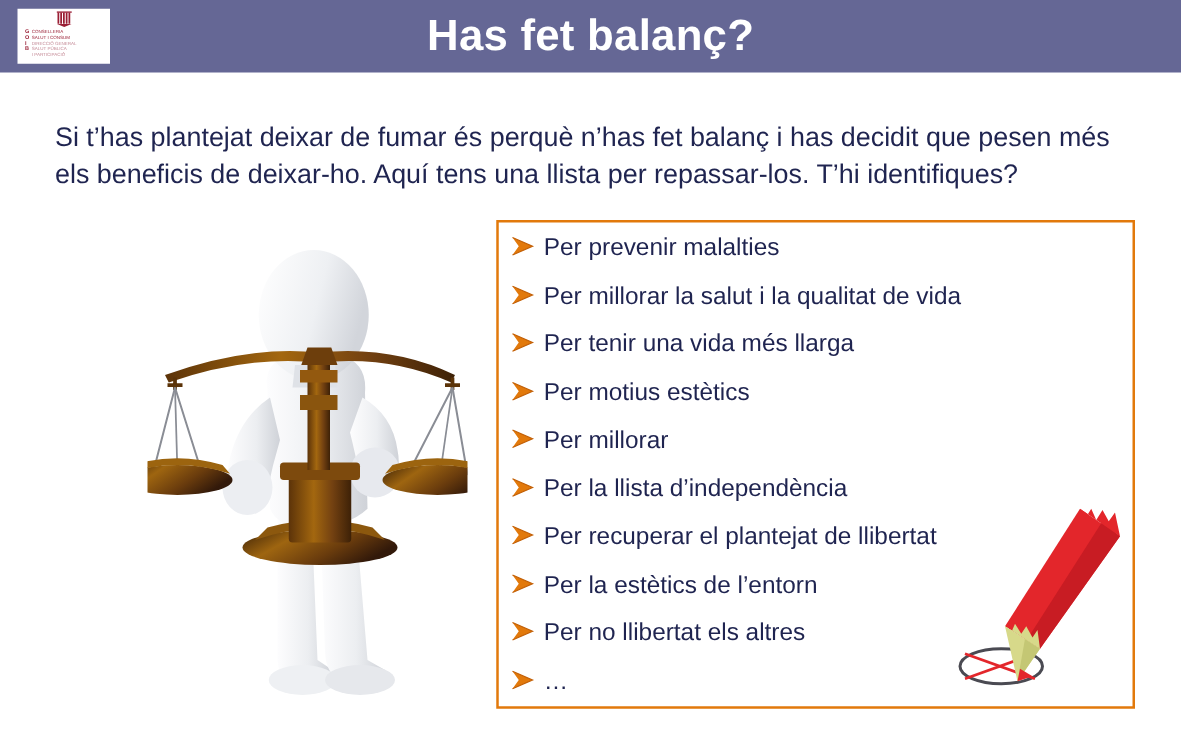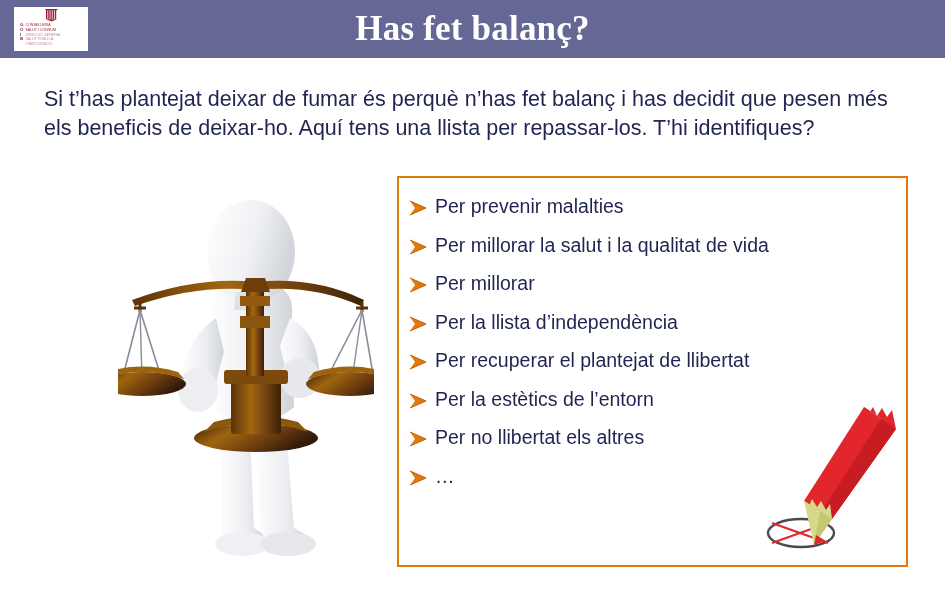--- a/index.html
+++ b/index.html
@@ -30,21 +30,21 @@
     left: 0;
     top: 0;
     width: 945px;
     height: 58px;
     line-height: 58px;
     text-align: center;
     color: #ffffff;
     font-size: 35px;
     font-weight: bold;
     letter-spacing: 0.2px;
-    font-family: Liberation Serif, serif;
+    font-family: Liberation Sans, sans-serif;
   }
 
   
   .logo-box {
     position: absolute;
     left: 14px;
     top: 7px;
     width: 74px;
     height: 44px;
     background: #ffffff;
@@ -80,21 +80,21 @@
     line-height: 4.8px;
     color: #9a1f35;
     white-space: nowrap;
   }
   .logo-lines .dim { color: #c48a96; }
 
   
   .intro {
     position: absolute;
     left: 44px;
-    top: 85px;
+    top: 96px;
     width: 868px;
     color: #1f2450;
     font-size: 21.5px;
     line-height: 29px;
     font-family: "Liberation Sans", sans-serif;
   }
 
   
   .figure-area {
     position: absolute;
@@ -119,21 +119,21 @@
   }
   .list-inner {
     position: absolute;
     left: 10px;
     top: 9px;
     right: 6px;
     z-index: 2;
   }
   .list-item {
     display: flex;
-    align-items: center;
+    align-items: flex-start;
     height: 38.5px;
   }
   .bullet-icon {
     width: 26px;
     flex: 0 0 26px;
     display: block;
     position: relative;
     top: 2px;
   }
   .bullet-icon svg { display: block; }
@@ -277,21 +277,39 @@
     <div class="list-item">
       <span class="bullet-icon">
         <svg width="20" height="16" viewBox="0 0 20 16" aria-hidden="true">
           <path d="M1 1 L17 8 L1 15 L6 8 Z" fill="#E2790B"></path>
           <path d="M1 1 L17 8 L1 15" fill="none" stroke="#C25F06" stroke-width="1"></path>
         </svg>
       </span>
       <span class="item-label">Per millorar la salut i la qualitat de vida</span>
     </div>
 
-
+    <div class="list-item">
+      <span class="bullet-icon">
+        <svg width="20" height="16" viewBox="0 0 20 16" aria-hidden="true">
+          <path d="M1 1 L17 8 L1 15 L6 8 Z" fill="#E2790B"></path>
+          <path d="M1 1 L17 8 L1 15" fill="none" stroke="#C25F06" stroke-width="1"></path>
+        </svg>
+      </span>
+      <span class="item-label">Per tenir una vida més llarga</span>
+    </div>
+
+    <div class="list-item">
+      <span class="bullet-icon">
+        <svg width="20" height="16" viewBox="0 0 20 16" aria-hidden="true">
+          <path d="M1 1 L17 8 L1 15 L6 8 Z" fill="#E2790B"></path>
+          <path d="M1 1 L17 8 L1 15" fill="none" stroke="#C25F06" stroke-width="1"></path>
+        </svg>
+      </span>
+      <span class="item-label">Per motius estètics</span>
+    </div>
 
     <div class="list-item">
       <span class="bullet-icon">
         <svg width="20" height="16" viewBox="0 0 20 16" aria-hidden="true">
           <path d="M1 1 L17 8 L1 15 L6 8 Z" fill="#E2790B"></path>
           <path d="M1 1 L17 8 L1 15" fill="none" stroke="#C25F06" stroke-width="1"></path>
         </svg>
       </span>
       <span class="item-label">Per millorar</span>
     </div>

